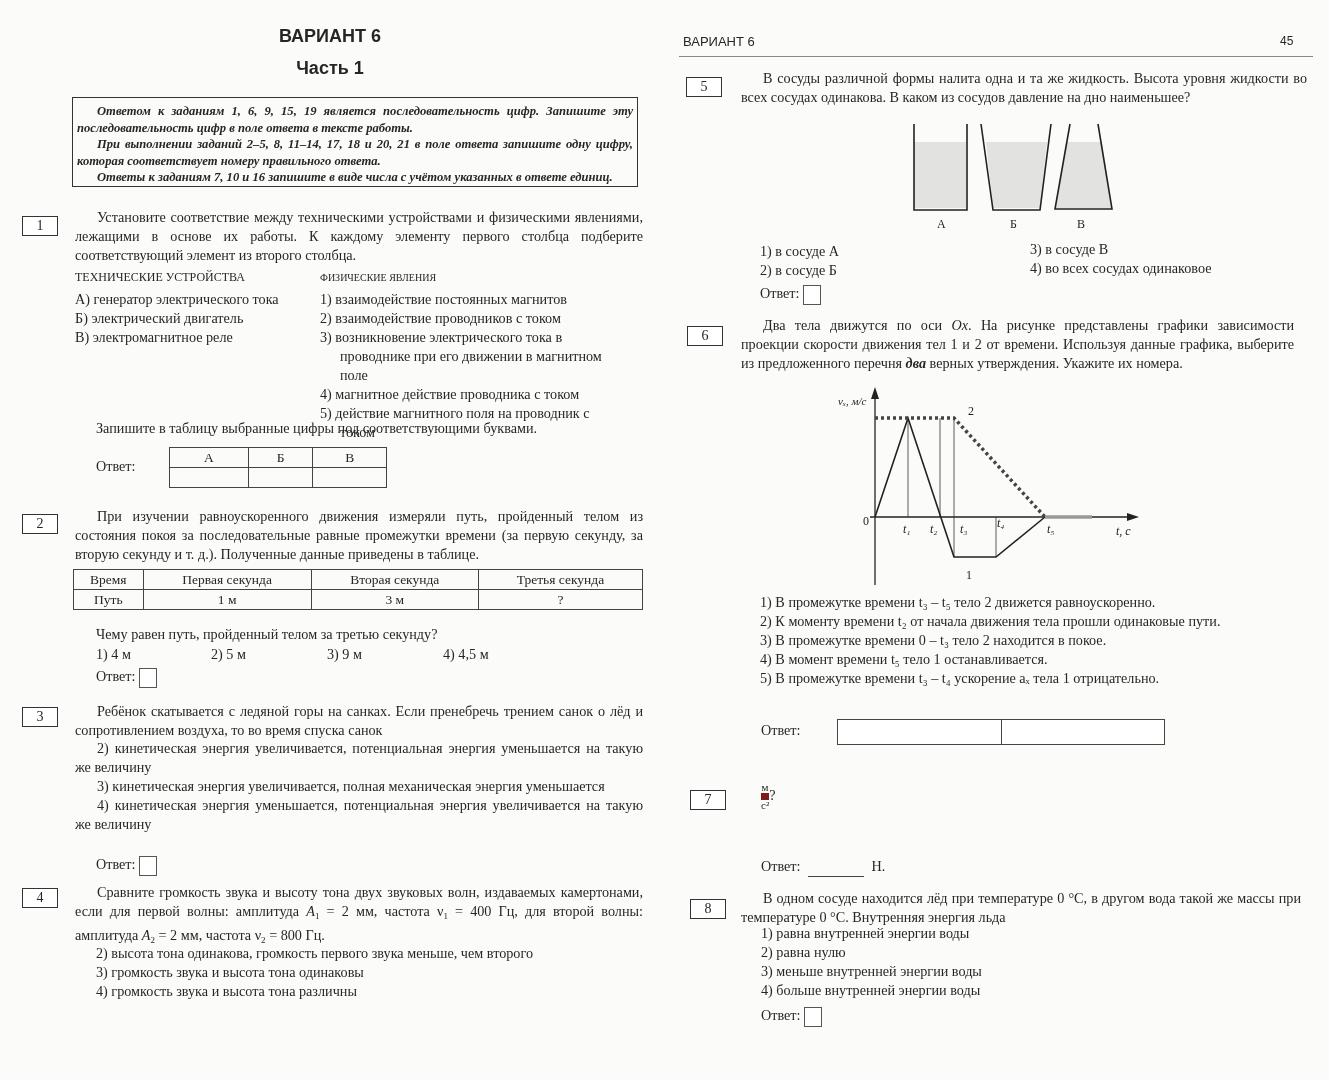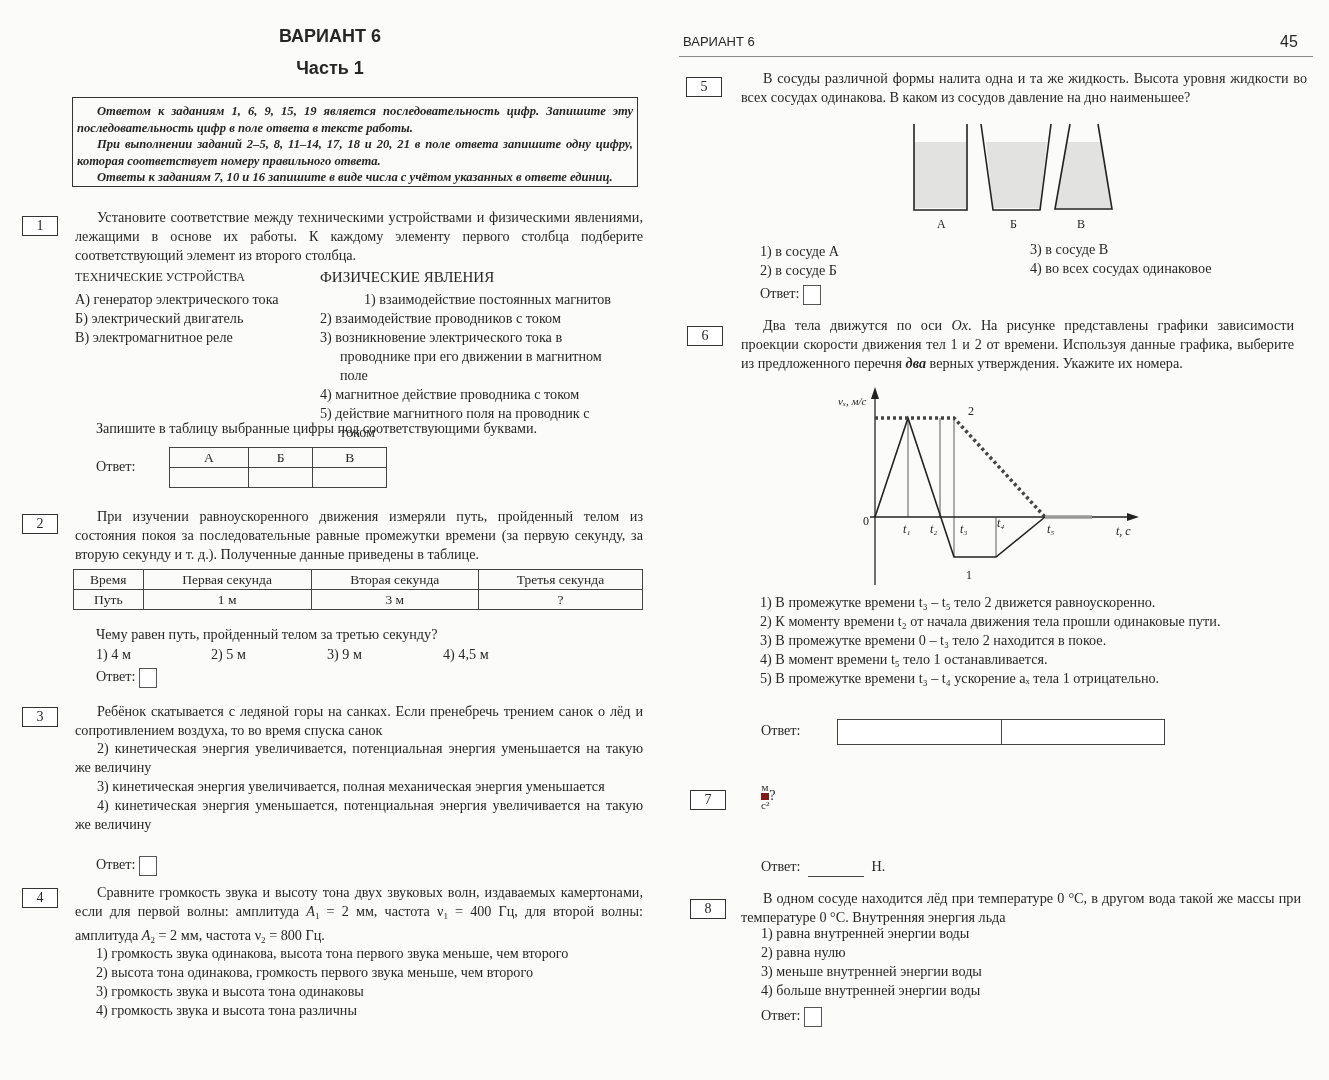--- a/index.html
+++ b/index.html
@@ -48,28 +48,28 @@
 
   <div class="instr">
     <p>Ответом к заданиям 1, 6, 9, 15, 19 является последовательность цифр. Запишите эту последовательность цифр в поле ответа в тексте работы.</p>
     <p>При выполнении заданий 2–5, 8, 11–14, 17, 18 и 20, 21 в поле ответа запишите одну цифру, которая соответствует номеру правильного ответа.</p>
     <p>Ответы к заданиям 7, 10 и 16 запишите в виде числа с учётом указанных в ответе единиц.</p>
   </div>
 
   <div class="qnum" style="left:22px;top:216px;">1</div>
   <div class="para ind" style="left:75px;top:208px;width:568px;">Установите соответствие между техническими устройствами и физическими явлениями, лежащими в основе их работы. К каждому элементу первого столбца подберите соответствующий элемент из второго столбца.</div>
   <div class="abs" style="left:75px;top:268px;font-size:12px;">ТЕХНИЧЕСКИЕ УСТРОЙСТВА</div>
-  <div class="abs" style="left:320px;top:268px;font-size:15px;">ФИЗИЧЕСКИЕ ЯВЛЕНИЯ</div>
+  <div class="abs" style="left:320px;top:268px;font-size:10px;">ФИЗИЧЕСКИЕ ЯВЛЕНИЯ</div>
   <div class="abs" style="left:75px;top:290px;width:240px;">
     <div>А) генератор электрического тока</div>
     <div>Б) электрический двигатель</div>
     <div>В) электромагнитное реле</div>
   </div>
   <div class="abs" style="left:320px;top:290px;width:300px;padding-left:0;">
-    <div style="padding-left:20px;text-indent:-20px;margin-left:44px;">1) взаимодействие постоянных магнитов</div>
+    <div style="padding-left:20px;text-indent:-20px;">1) взаимодействие постоянных магнитов</div>
     <div style="padding-left:20px;text-indent:-20px;">2) взаимодействие проводников с током</div>
     <div style="padding-left:20px;text-indent:-20px;">3) возникновение электрического тока в проводнике при его движении в магнитном поле</div>
     <div style="padding-left:20px;text-indent:-20px;">4) магнитное действие проводника с током</div>
     <div style="padding-left:20px;text-indent:-20px;">5) действие магнитного поля на проводник с током</div>
   </div>
   <div class="abs" style="left:96px;top:419px;">Запишите в таблицу выбранные цифры под соответствующими буквами.</div>
   <div class="abs" style="left:96px;top:457px;">Ответ:</div>
   <table class="grid" style="left:169px;top:447px;width:218px;">
     <tbody>
         <tr>
@@ -119,30 +119,29 @@
     <div>3) кинетическая энергия увеличивается, полная механическая энергия уменьшается</div>
     <div>4) кинетическая энергия уменьшается, потенциальная энергия увеличивается на такую же величину</div>
   </div>
   <div class="abs" style="left:96px;top:855px;">
     <span>Ответ:</span><span class="ans-box"></span>
   </div>
 
   <div class="qnum" style="left:22px;top:888px;">4</div>
   <div class="para ind" style="left:75px;top:883px;width:568px;"><span>Сравните громкость звука и высоту тона двух звуковых волн, издаваемых камертонами, если для первой волны: амплитуда </span><span class="it">A</span><span class="sub">1</span><span> = 2 мм, частота ν</span><span class="sub">1</span><span> = 400 Гц, для второй волны: амплитуда </span><span class="it">A</span><span class="sub">2</span><span> = 2 мм, частота ν</span><span class="sub">2</span><span> = 800 Гц.</span></div>
   <div class="abs" style="left:96px;top:944px;">
-    <div>1) громкость звука одинакова, высота тона первого звука меньше, чем второго</div>
     <div>2) высота тона одинакова, громкость первого звука меньше, чем второго</div>
     <div>3) громкость звука и высота тона одинаковы</div>
     <div>4) громкость звука и высота тона различны</div>
   </div>
 </div>
 
 <div class="page right">
   <div class="abs sans" style="left:18px;top:32px;font-size:13px;">ВАРИАНТ 6</div>
-  <div class="abs sans" style="left:615px;top:32px;font-size:16px;">45</div>
+  <div class="abs sans" style="left:615px;top:32px;font-size:12px;">45</div>
   <div class="hdr-line" style="left:14px;width:634px;"></div>
 
   <div class="qnum" style="left:21px;top:77px;">5</div>
   <div class="para ind" style="left:76px;top:69px;width:566px;">В сосуды различной формы налита одна и та же жидкость. Высота уровня жидкости во всех сосудах одинакова. В каком из сосудов давление на дно наименьшее?</div>
   <div class="svgwrap" style="left:240px;top:120px;">
     <svg width="220" height="115" viewBox="0 0 220 115">
       <polygon points="9,22 61,22 61,88 9,88" fill="#e2e2e0"></polygon>
       <polyline points="9,4 9,90 62,90 62,4" fill="none" stroke="#222" stroke-width="1.6"></polyline>
       <polygon points="81,22 142,22 135,88 88,88" fill="#e2e2e0"></polygon>
       <polyline points="76,4 88,90 135,90 146,4" fill="none" stroke="#222" stroke-width="1.6"></polyline>

